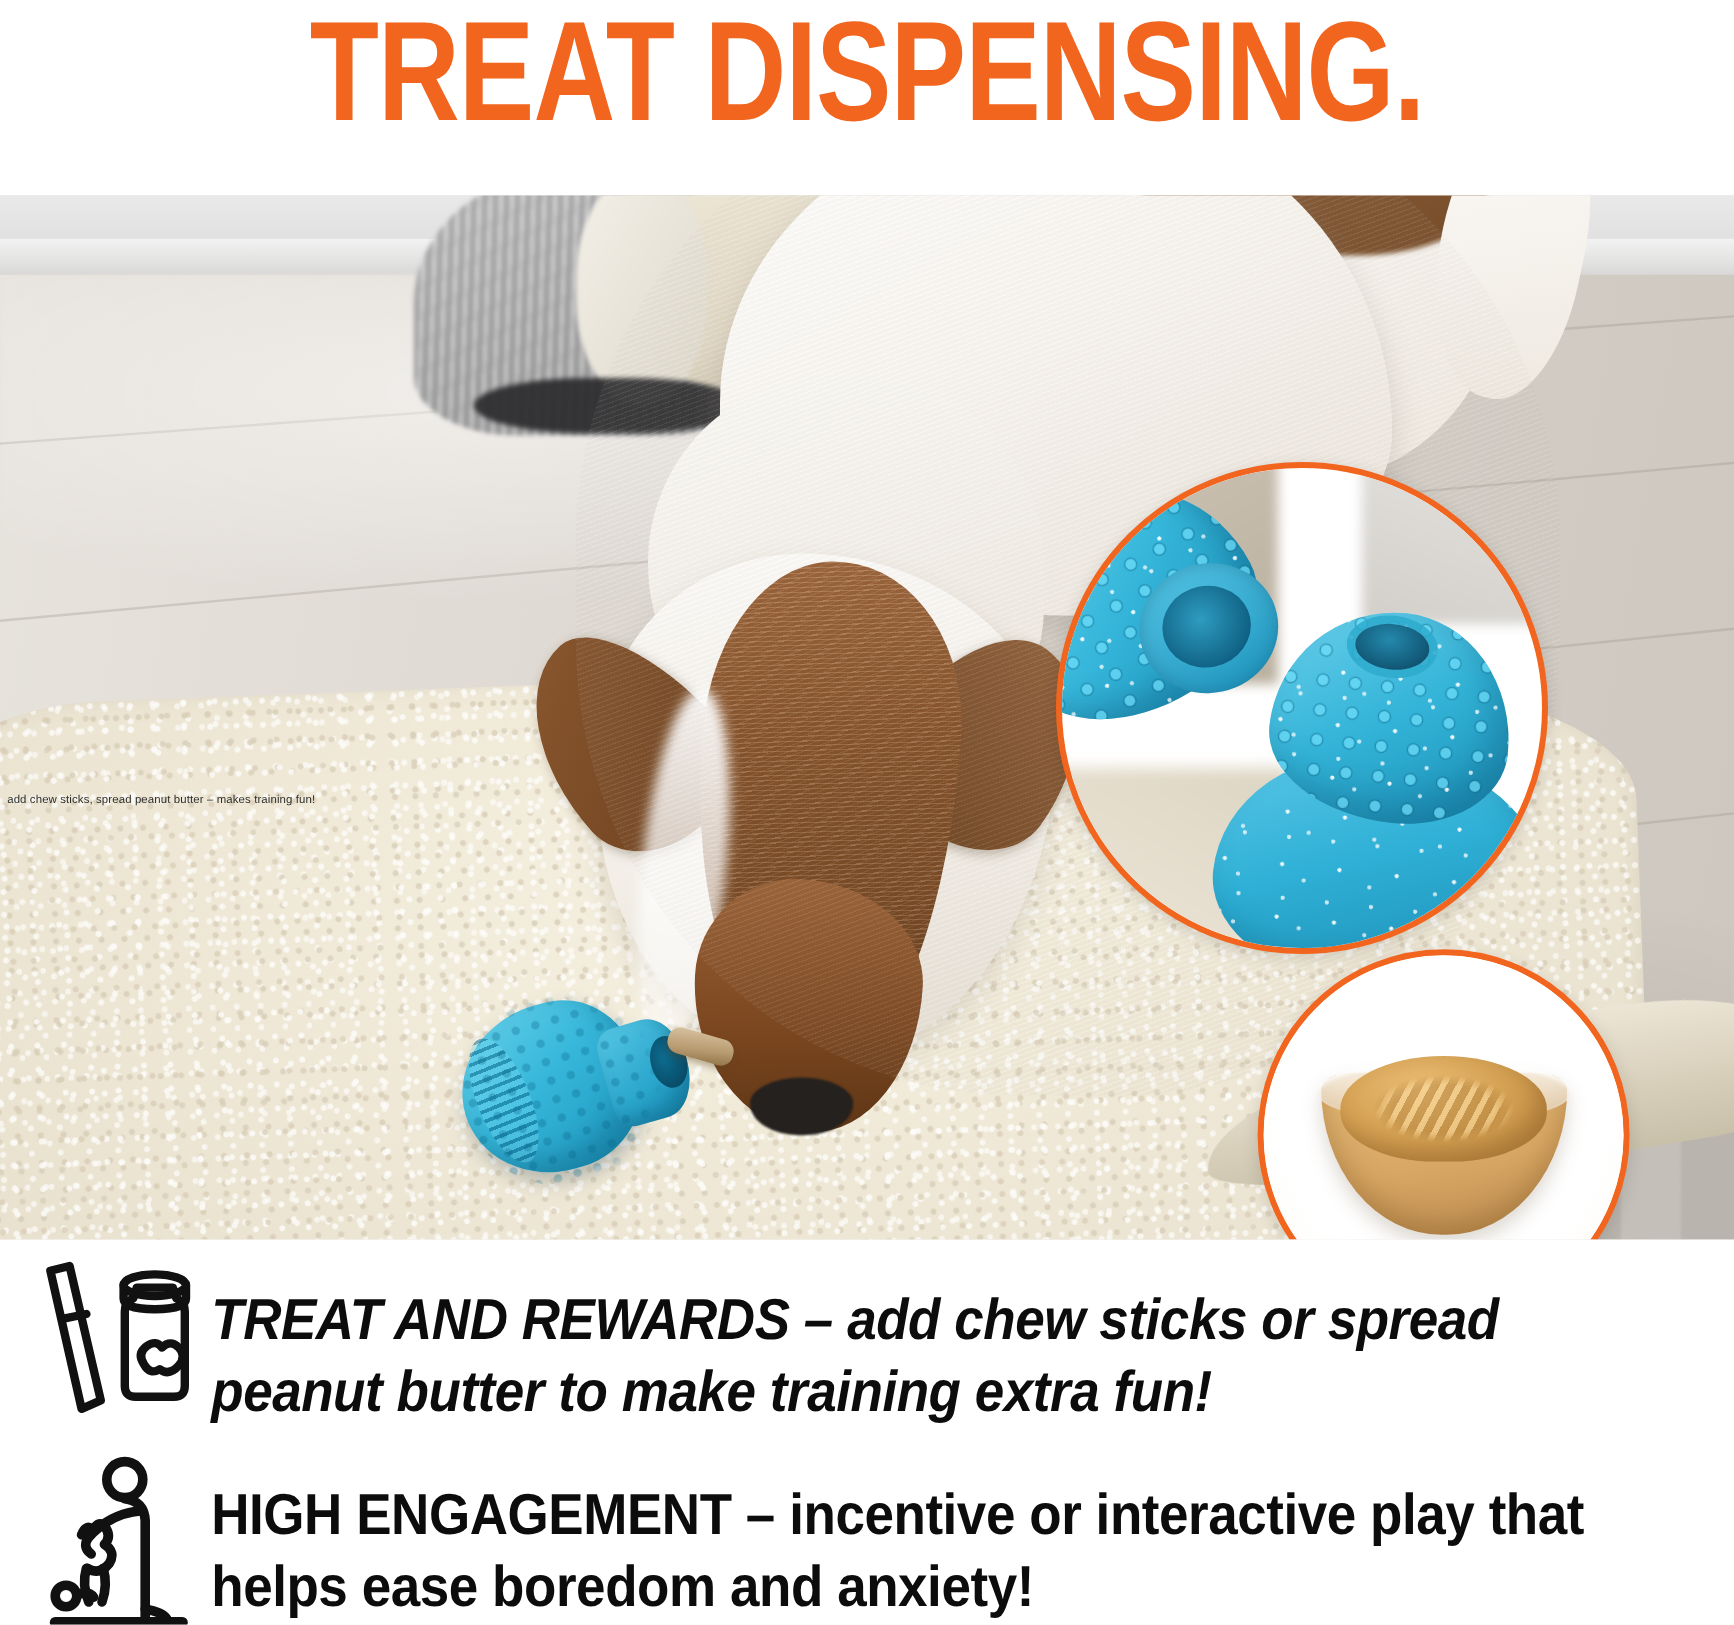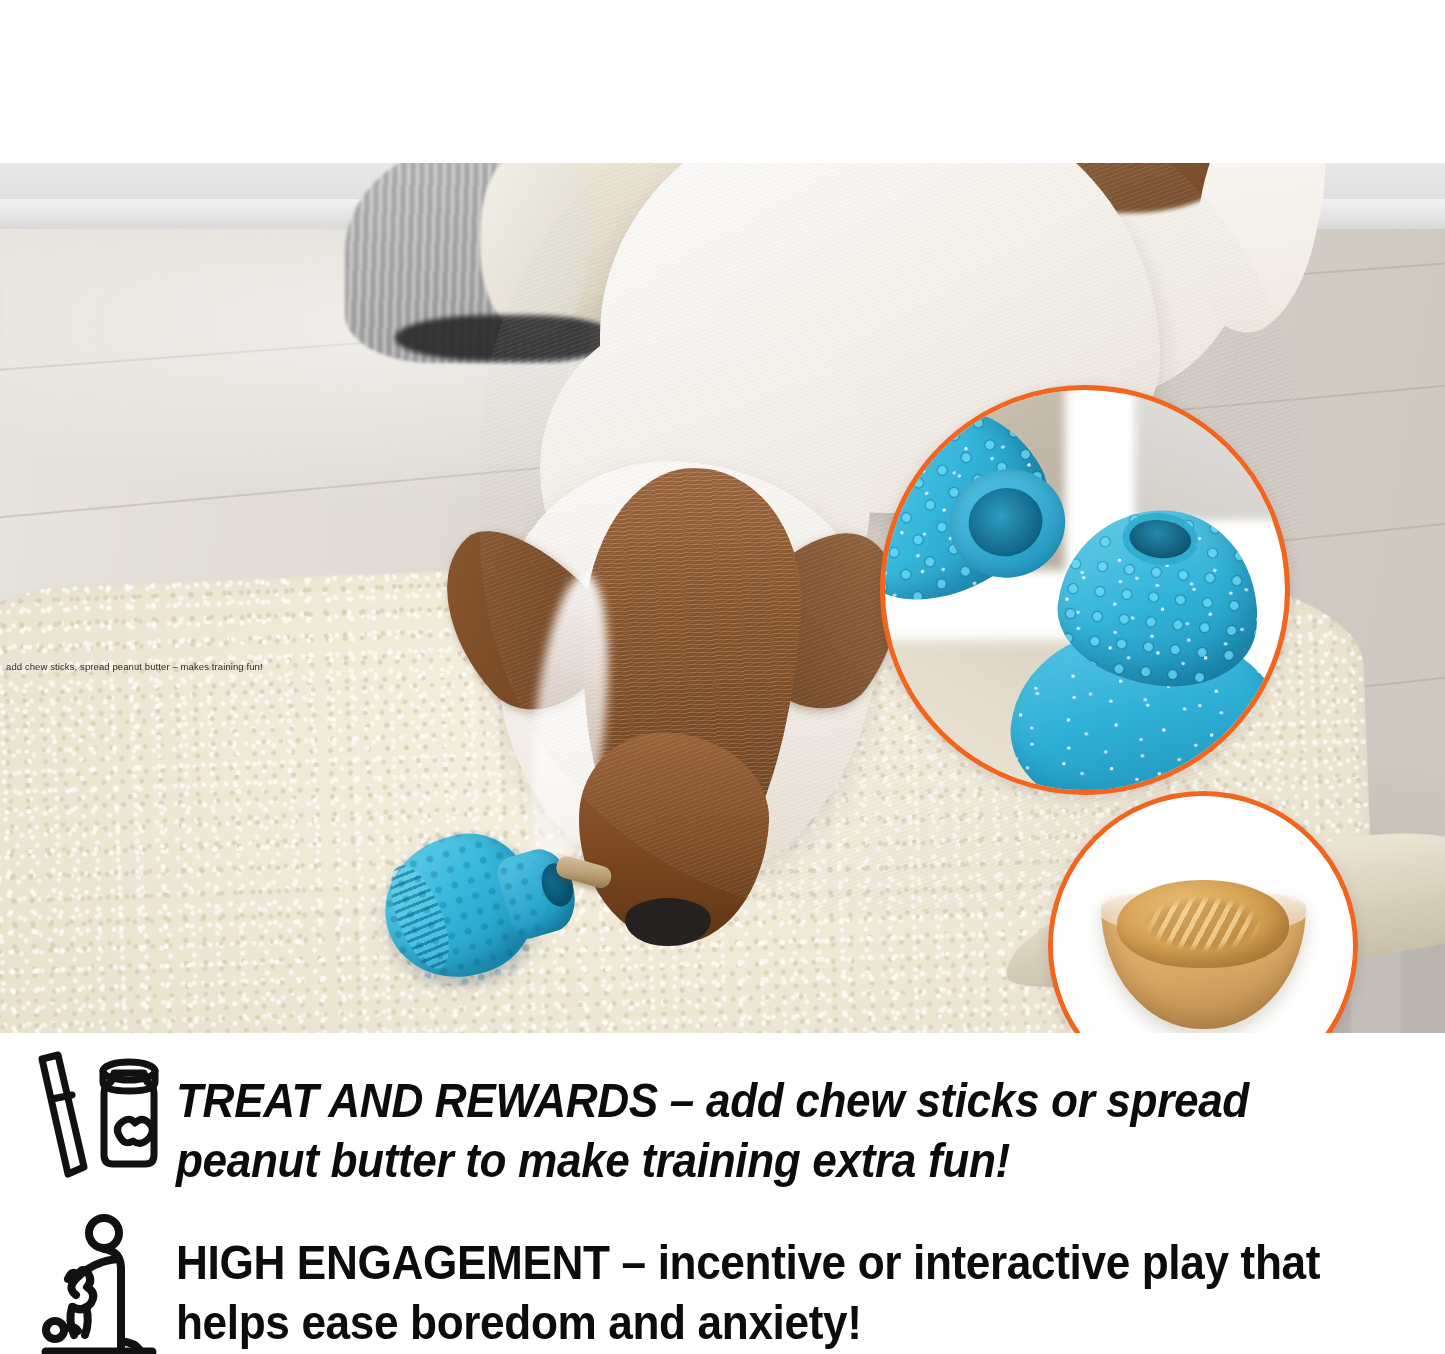--- a/index.html
+++ b/index.html
@@ -429,20 +429,23 @@
     transform:scaleX(0.92);
     transform-origin:0 0;
     padding-top:22px;
   }
 </style>
 </head>
 <body>
 
 <div class="page">
 
+  <div class="headline-band">
+    <div class="headline">TREAT DISPENSING.</div>
+  </div>
 
   <div class="photo">
 
     <div class="wall"></div>
     <div class="baseboard"></div>
 
     <div class="floor">
       <div class="plank" style="top:150px;transform:rotate(-4.2deg);"></div>
       <div class="plank" style="top:300px;transform:rotate(-5.2deg);"></div>
       <div class="plank" style="top:455px;transform:rotate(-5.8deg);"></div>

